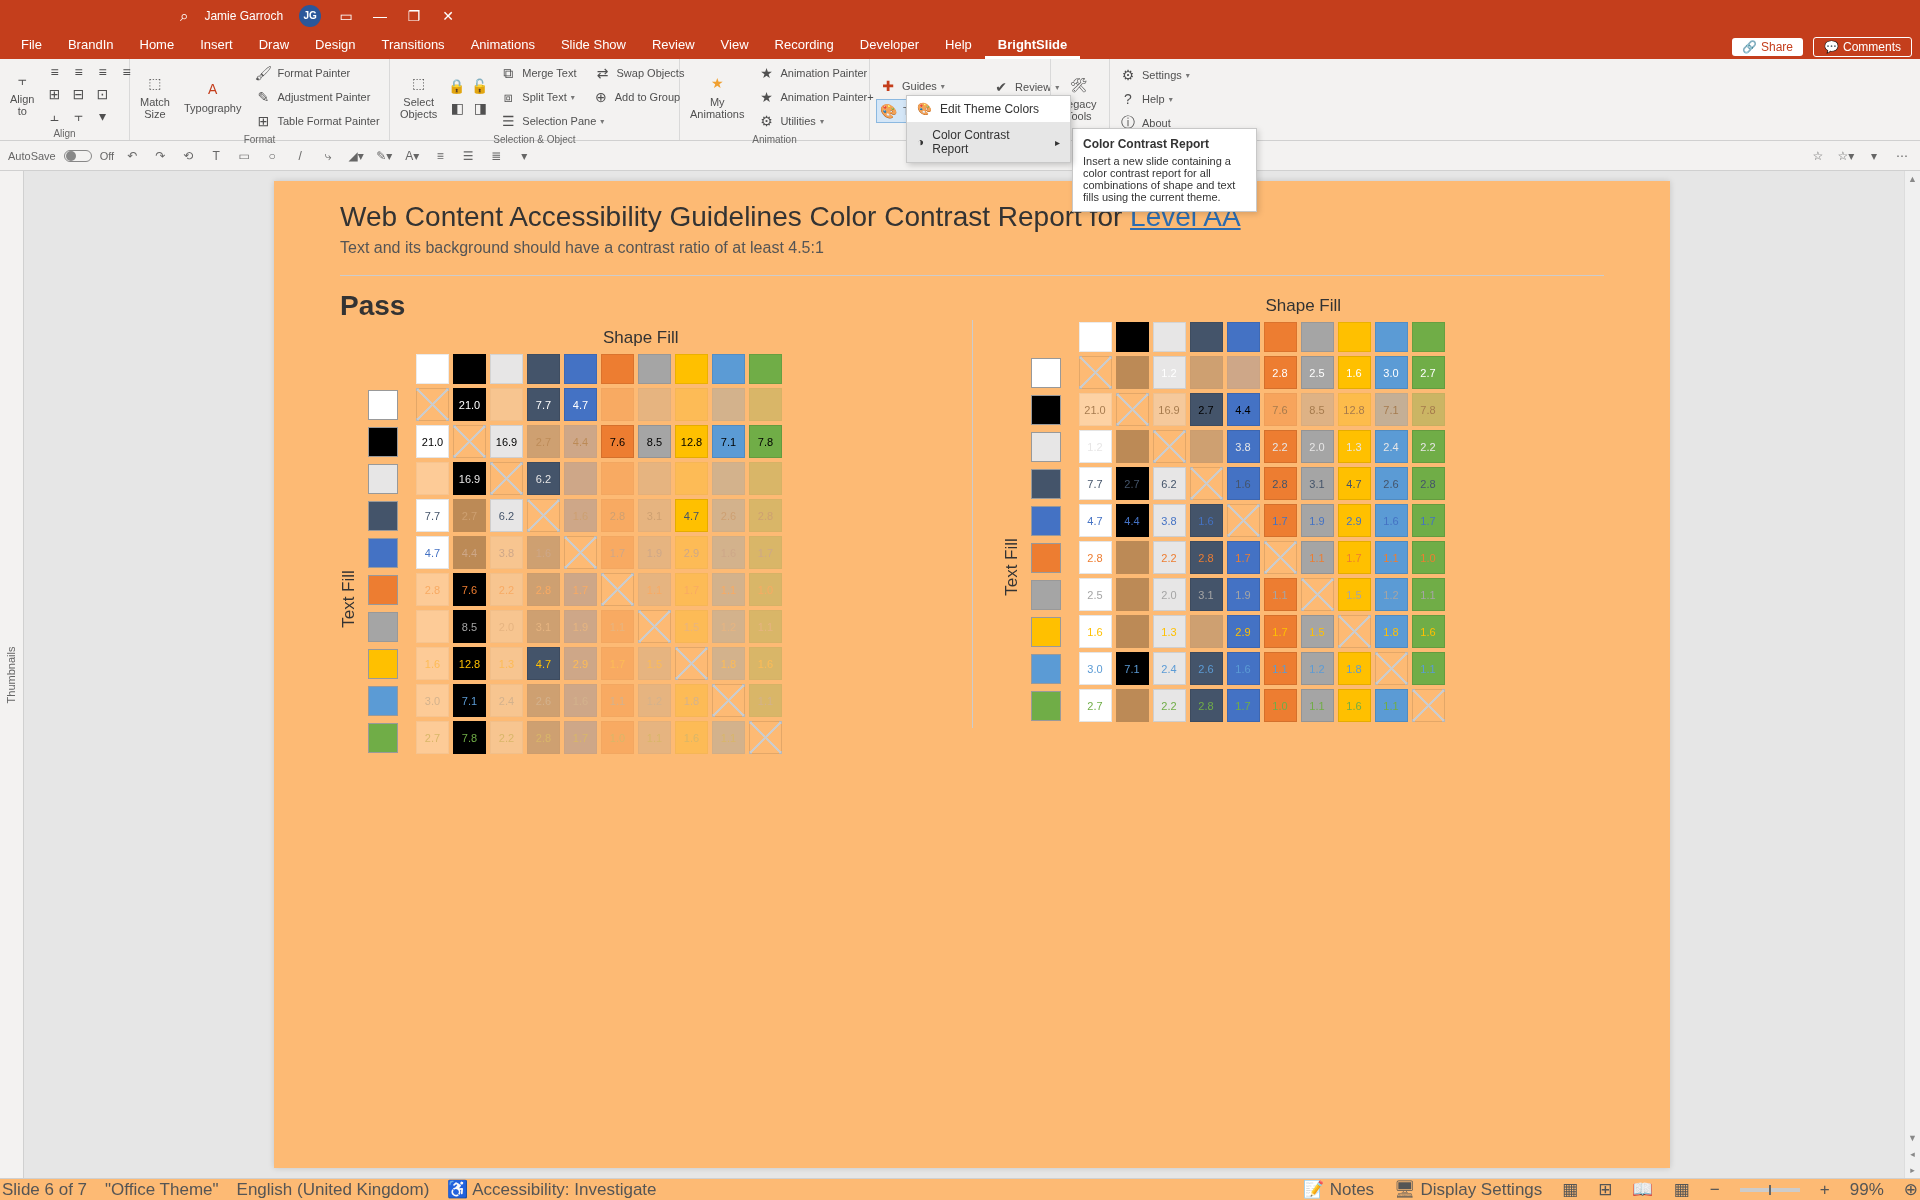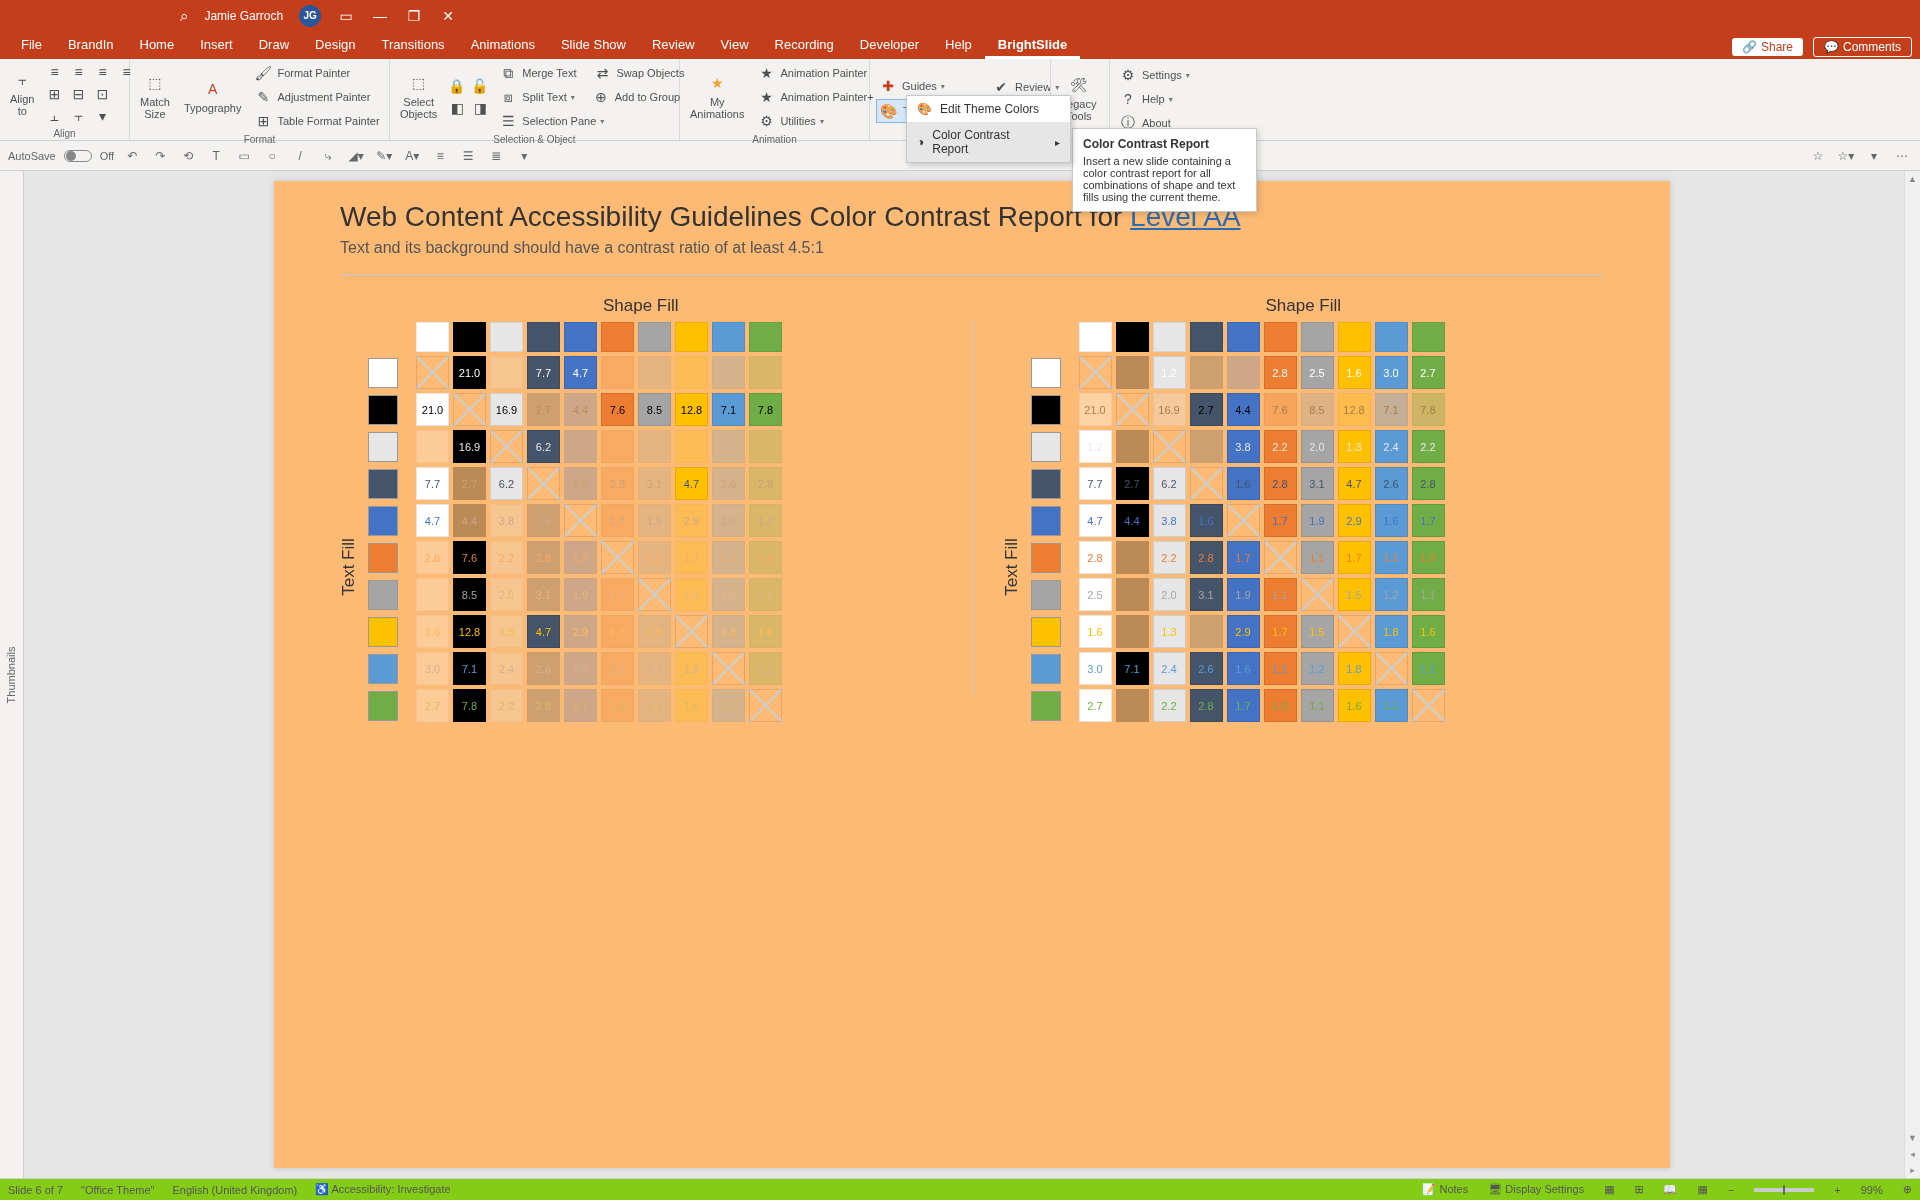--- a/index.html
+++ b/index.html
@@ -50,21 +50,21 @@
 .shapelabel{text-align:center;font-size:17px;margin:6px 0}
 .textfill-label{position:absolute;transform:rotate(-90deg);font-size:17px;left:-48px;top:235px;white-space:nowrap}
 .gridwrap{position:relative;margin-left:28px}
 .headerrow{display:flex;gap:4px;margin-left:48px;margin-bottom:4px}
 .row{display:flex;gap:4px;align-items:center;margin-bottom:4px}
 .rowhead{width:30px;height:30px;border:1px solid #999;margin-right:14px}
 .cell{width:33px;height:33px;border:1px solid rgba(0,0,0,.1);display:flex;align-items:center;justify-content:center;font-size:11px;font-weight:400}
 .hcell{width:33px;height:30px;border:1px solid rgba(0,0,0,.08)}
 .x{background:linear-gradient(to top right,transparent 47%,#ccc 48%,#ccc 52%,transparent 53%),linear-gradient(to top left,transparent 47%,#ccc 48%,#ccc 52%,transparent 53%)}
 .divider{width:1px;background:#ccc;margin:30px 0}
-.statusbar{position:absolute;bottom:0;left:0;right:0;height:22px;background:#84cc16;border-top:1px solid #d0d0d0;display:flex;align-items:center;font-size:11px;color:#555;padding:0 8px;justify-content:space-between}
+.statusbar{position:absolute;bottom:0;left:0;right:0;height:22px;background:#fdba74;border-top:1px solid #d0d0d0;display:flex;align-items:center;font-size:17px;color:#555;padding:0 2px;justify-content:space-between}
 .statusbar .sleft{display:flex;gap:18px;align-items:center}
 .statusbar .sright{display:flex;gap:20px;align-items:center}
 .scrollbar{position:absolute;right:0;top:171px;bottom:22px;width:16px;background:#f0f0f0;border-left:1px solid #ddd}
 .scrollbar .arrow{height:16px;text-align:center;font-size:9px;color:#888;line-height:16px}
 </style>
 </head>
 <body>
 
 <div class="titlebar">
   <div style="width:180px"></div>
@@ -335,20 +335,21 @@
   <div class="thumbrail">
       <span>Thumbnails</span>
     </div>
   <div class="canvas">
     <div class="slide">
       <h1><span>Web Content Accessibility Guidelines Color Contrast Report for </span><a>Level AA</a></h1>
       <div class="sub">Text and its background should have a contrast ratio of at least 4.5:1</div>
       <hr>
       <div class="cols">
         <div class="col">
+          <h2>Pass</h2>
           <div class="shapelabel">Shape Fill</div>
           <div class="gridwrap">
             <div class="textfill-label">Text Fill</div>
             <div class="headerrow" id="pass-head">
                 <div class="hcell" style="background: rgb(255, 255, 255);"></div>
                 <div class="hcell" style="background: rgb(0, 0, 0);"></div>
                 <div class="hcell" style="background: rgb(231, 230, 230);"></div>
                 <div class="hcell" style="background: rgb(68, 84, 106);"></div>
                 <div class="hcell" style="background: rgb(68, 114, 196);"></div>
                 <div class="hcell" style="background: rgb(237, 125, 49);"></div>

